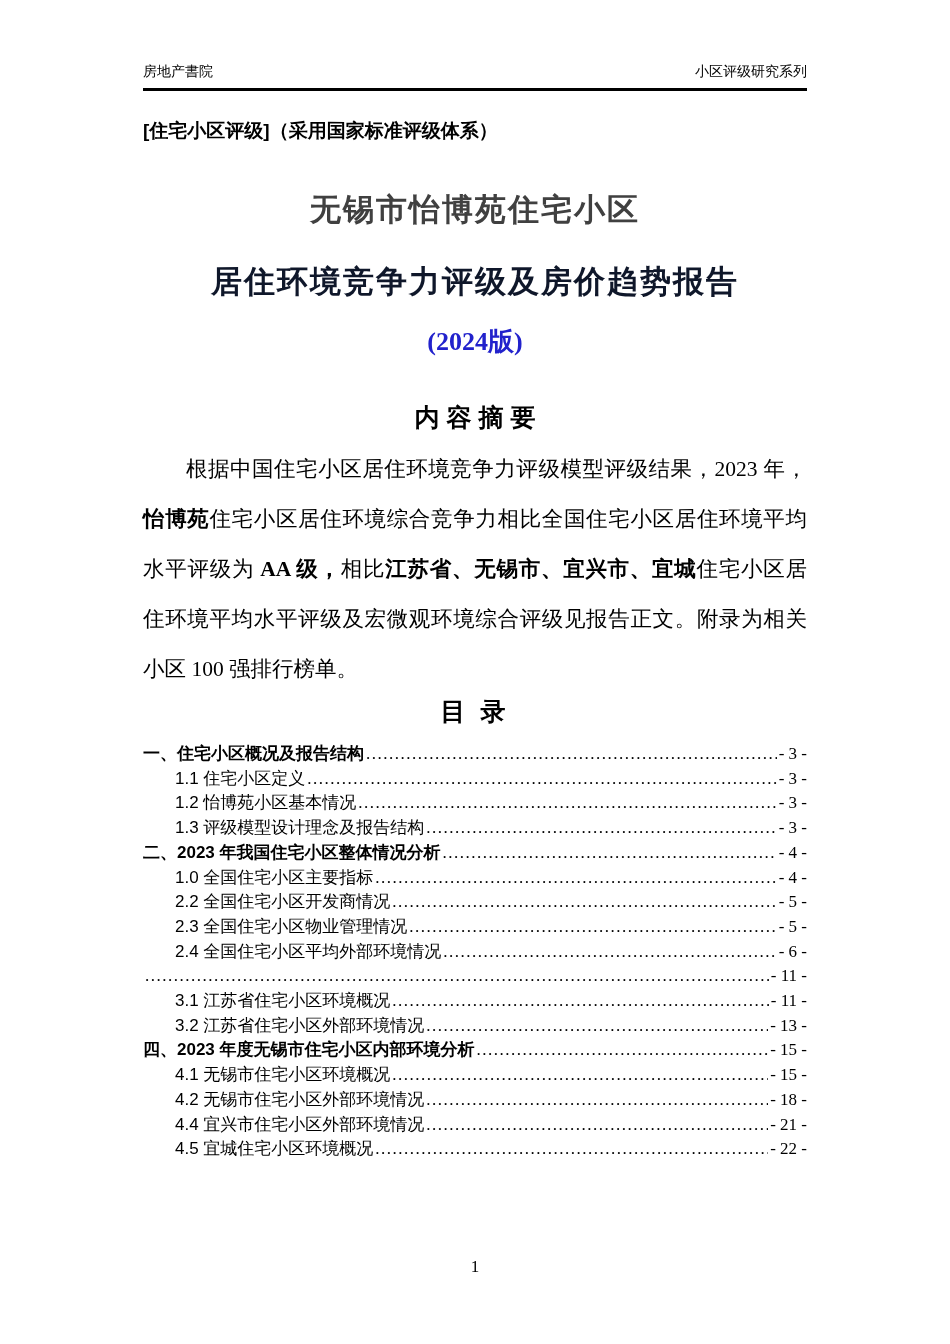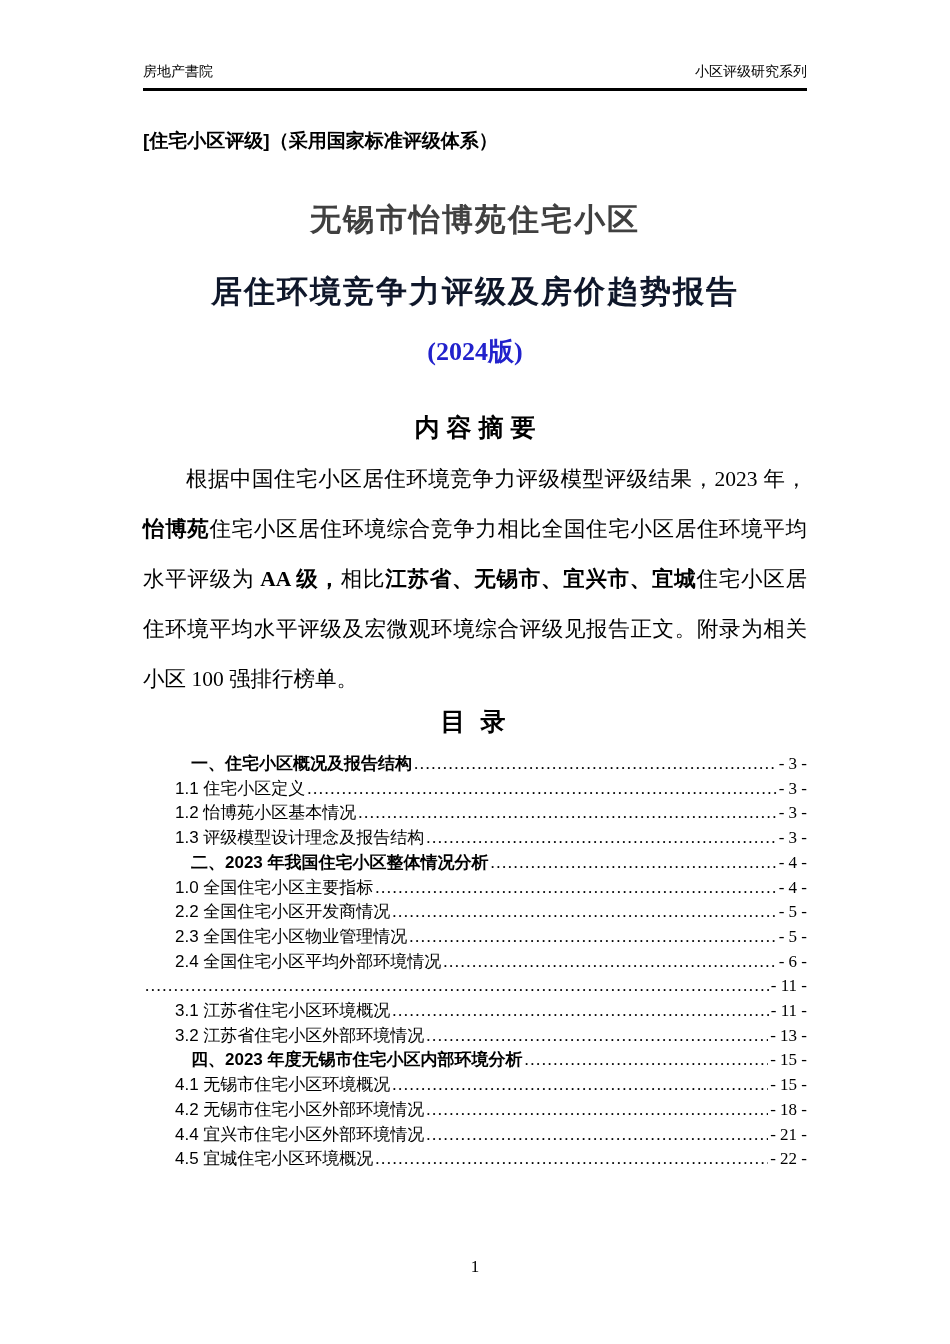--- a/index.html
+++ b/index.html
@@ -19,21 +19,21 @@
   
   .hdr {
     display: flex; justify-content: space-between; align-items: flex-end;
     font-family: "Liberation Sans", "DejaVu Sans", sans-serif;
     font-size: 14px; line-height: 22px;
     border-bottom: 3px solid #000;
     padding-bottom: 6px;
   }
   
   .tagline {
-    margin-top: 36px;
+    margin-top: 26px;
     font-family: "Liberation Sans", "DejaVu Sans", sans-serif;
     font-weight: bold; font-size: 19px; line-height: 27px;
   }
   
   .title-line {
     text-align: center; font-weight: bold;
     font-size: 31px; line-height: 40px;
     letter-spacing: 2px;
   }
   .title-1 { margin-top: 46px; }
@@ -61,21 +61,21 @@
     font-weight: bold; font-size: 25px; line-height: 34px;
     letter-spacing: 4px;
   }
   .toc { margin-top: 14px; }
   .toc-row {
     display: flex; align-items: baseline;
     font-family: "Liberation Sans", "DejaVu Sans", sans-serif;
     font-size: 17px; line-height: 24.7px;
     white-space: nowrap;
   }
-  .toc-row.lvl1 .toc-label { font-weight: bold; margin-left: 48px; }
+  .toc-row.lvl1 .toc-label { font-weight: bold; }
   .toc-row.lvl2 { padding-left: 32px; }
   .toc-label { flex: 0 0 auto; }
   .leader {
     flex: 1 1 auto; overflow: hidden; white-space: nowrap;
     margin: 0 2px; min-width: 10px;
     font-family: "Liberation Serif", "DejaVu Serif", serif;
   }
   .leader::after {
     content: "...................................................................................................................................................................................";
     letter-spacing: 1.5px;

